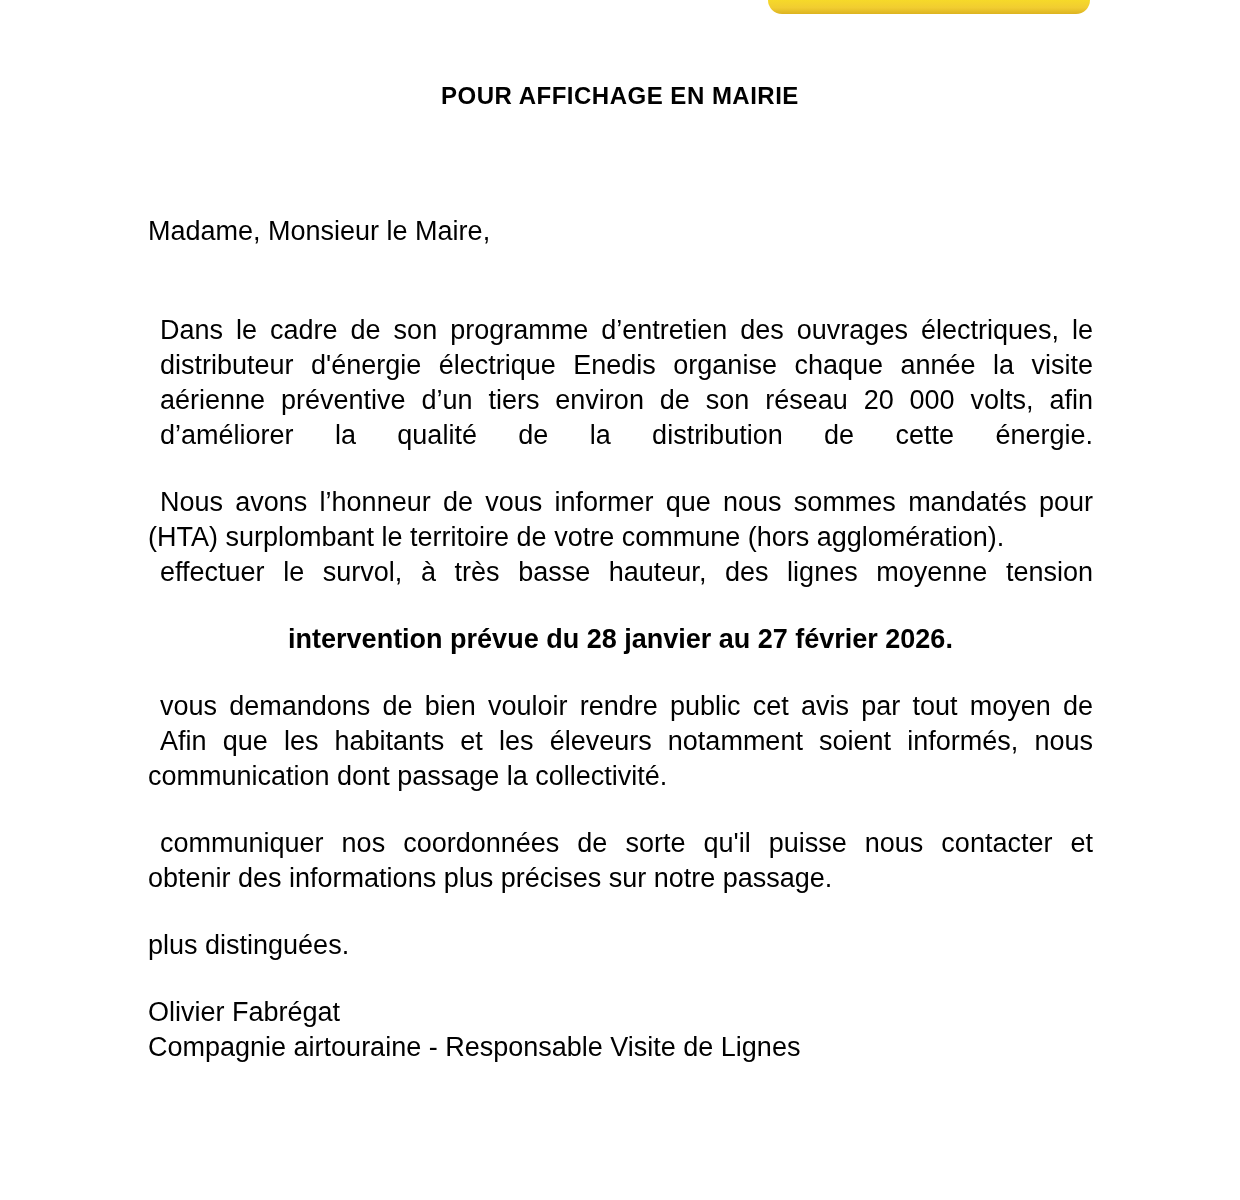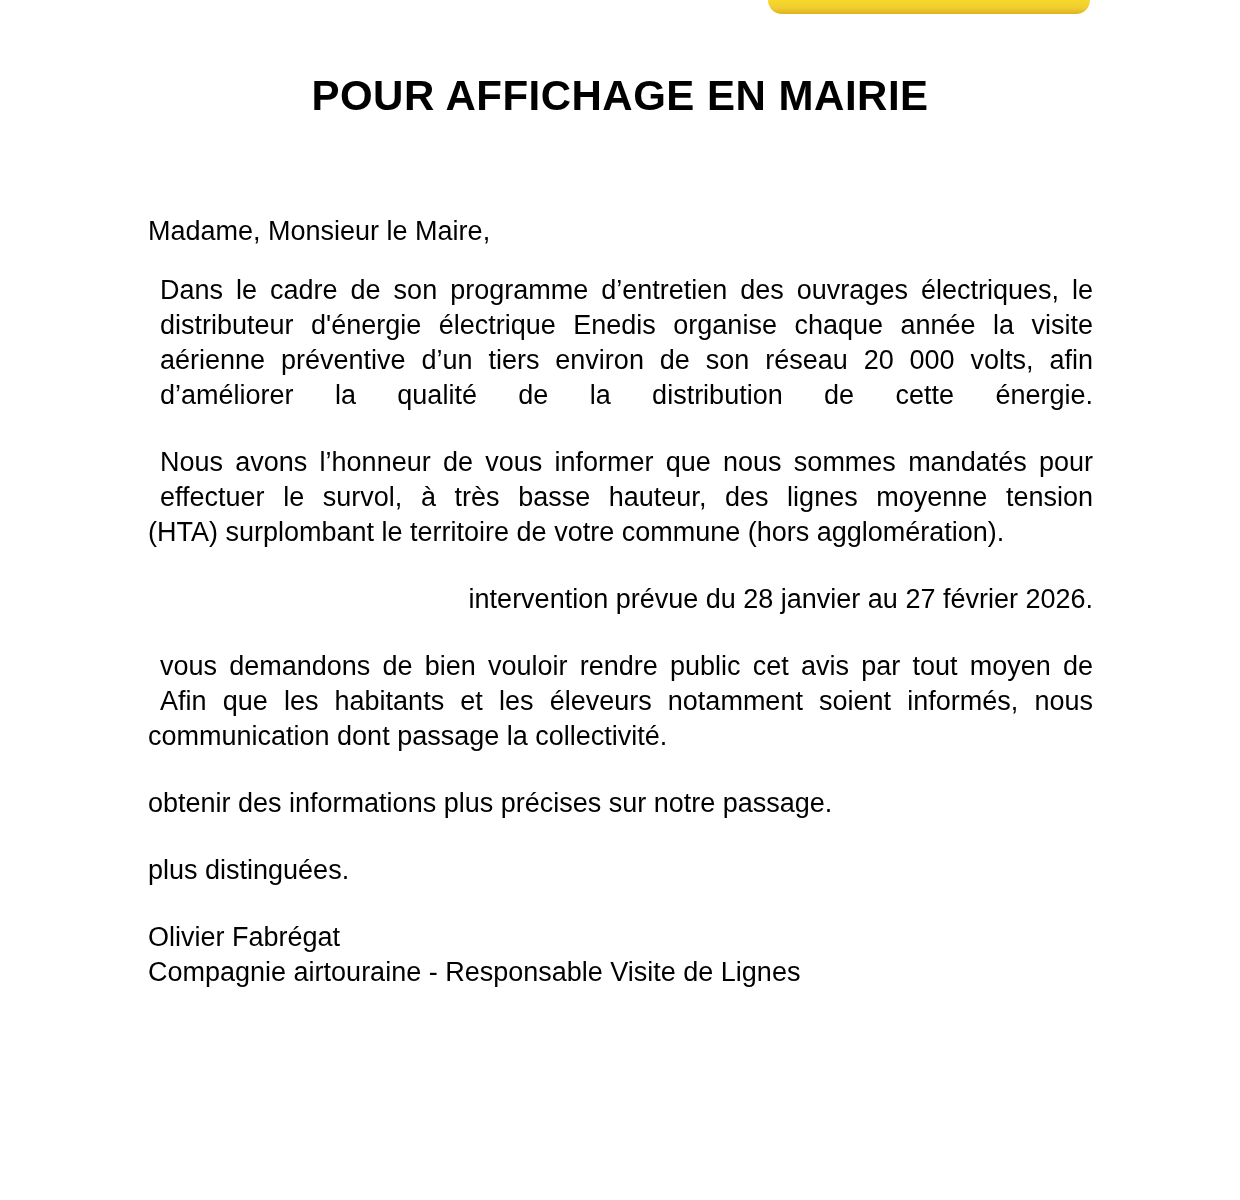--- a/index.html
+++ b/index.html
@@ -17,34 +17,34 @@
     top: 0;
     left: 768px;
     width: 322px;
     height: 14px;
     border-radius: 0 0 16px 16px;
     background: linear-gradient(180deg, #f6d929 0%, #f1cd31 55%, #dcb320 100%);
   }
   .title {
     margin: 74px 0 0 0;
     text-align: center;
-    font-size: 42px;
+    font-size: 24px;
     line-height: 44px;
     font-weight: bold;
     letter-spacing: 0.5px;
   }
   .content {
     margin: 96px 147px 0 148px; 
     font-size: 27px;
     line-height: 35px;
   }
-  .salutation { margin-bottom: 24px; }
+  .salutation { margin-bottom: 64px; }
   .para { margin-bottom: 32px; }
   .para.center { text-align: center; }
-  .para.bold { font-weight: normal; text-align: right; }
+  .para.bold { font-weight: bold; }
   .line { white-space: normal; }
   .line.jfull { text-align: justify; text-align-last: justify; margin-left: 12px; }
   .signature { margin-top: 12px; }
 </style>
 </head>
 <body>
 
 <div class="page">
 
   <div class="logo-banner" style="background: linear-gradient(rgb(246, 217, 41) 0%, rgb(241, 205, 49) 55%, rgb(220, 179, 32) 100%);"></div>
@@ -57,32 +57,33 @@
 
     <div>
         <div class="para">
           <div class="line jfull">Dans le cadre de son programme d’entretien des ouvrages électriques, le</div>
           <div class="line jfull">distributeur d'énergie électrique Enedis organise chaque année la visite</div>
           <div class="line jfull">aérienne préventive d’un tiers environ de son réseau 20 000 volts, afin</div>
           <div class="line jfull">d’améliorer la qualité de la distribution de cette énergie.</div>
         </div>
         <div class="para">
           <div class="line jfull">Nous avons l’honneur de vous informer que nous sommes mandatés pour</div>
+          <div class="line">(HTA) surplombant le territoire de votre commune (hors agglomération).</div>
           <div class="line jfull">effectuer le survol, à très basse hauteur, des lignes moyenne tension</div>
-          <div class="line">(HTA) surplombant le territoire de votre commune (hors agglomération).</div>
         </div>
         <div class="para bold center">
           <div class="line">intervention prévue du 28 janvier au 27 février 2026.</div>
         </div>
         <div class="para">
           <div class="line jfull">vous demandons de bien vouloir rendre public cet avis par tout moyen de</div>
           <div class="line jfull">Afin que les habitants et les éleveurs notamment soient informés, nous</div>
           <div class="line">communication dont passage la collectivité.</div>
         </div>
         <div class="para">
+          <div class="line jfull">communiquer nos coordonnées de sorte qu'il puisse nous contacter et</div>
           <div class="line">obtenir des informations plus précises sur notre passage.</div>
         </div>
         <div class="para">
           <div class="line">plus distinguées.</div>
         </div>
       </div>
 
     <div class="signature">
       <div>Olivier Fabrégat</div>
       <div>Compagnie airtouraine - Responsable Visite de Lignes</div>

